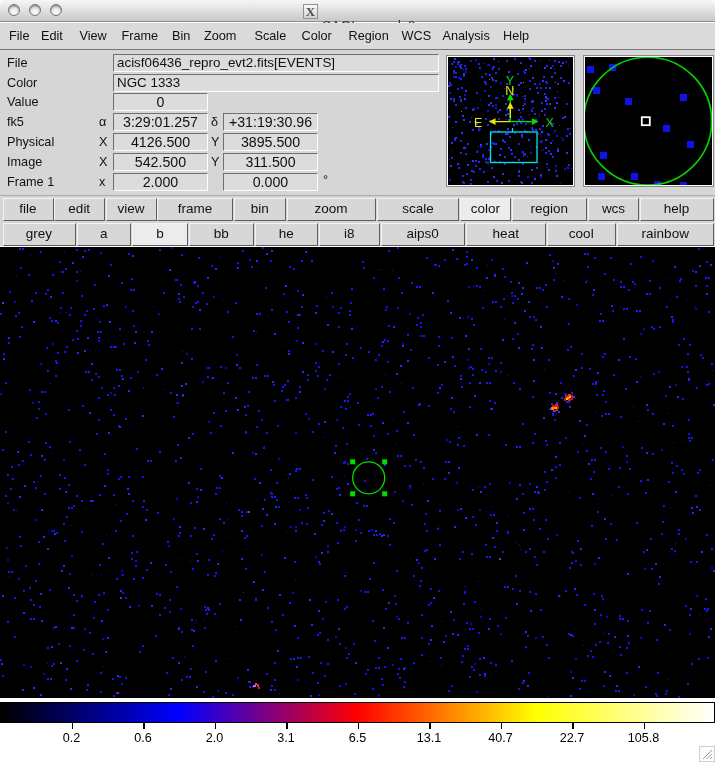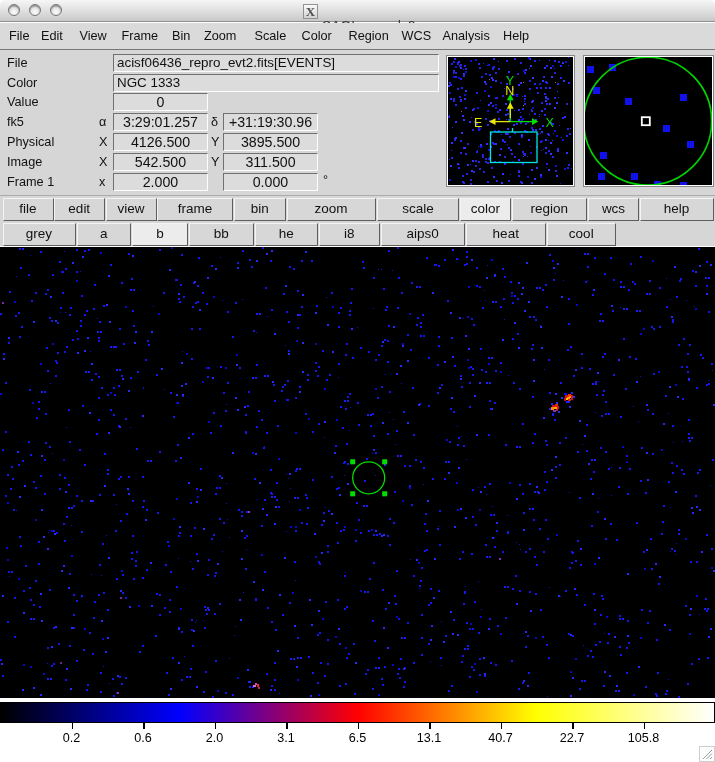--- a/index.html
+++ b/index.html
@@ -144,20 +144,21 @@
 <div class="btn" style="left:639.5px;top:198px;width:74px">help</div>
 <div class="btn" style="left:2.5px;top:223px;width:73px">grey</div>
 <div class="btn" style="left:76.5px;top:223px;width:54.5px">a</div>
 <div class="btn sel" style="left:132px;top:223px;width:56px">b</div>
 <div class="btn" style="left:189px;top:223px;width:64.5px">bb</div>
 <div class="btn" style="left:254.5px;top:223px;width:63.5px">he</div>
 <div class="btn" style="left:319px;top:223px;width:60.5px">i8</div>
 <div class="btn" style="left:380.5px;top:223px;width:84.5px">aips0</div>
 <div class="btn" style="left:466px;top:223px;width:79.5px">heat</div>
 <div class="btn" style="left:546.5px;top:223px;width:69.5px">cool</div>
+<div class="btn" style="left:617px;top:223px;width:96.5px">rainbow</div>
   <svg class="abs" style="left:0;top:247px" width="715" height="451" viewBox="0 0 715 451">
     <rect width="715" height="451" fill="#000"></rect>
 <path fill="#1515ee" d="M456 11h2v2h-2zM525 304h2v2h-2zM301 13h2v2h-2zM19 89h2v2h-2zM157 265h2v2h-2zM575 313h2v2h-2zM682 151h2v2h-2zM382 437h2v2h-2zM591 278h2v2h-2zM502 21h2v2h-2zM57 105h2v2h-2zM453 164h2v2h-2zM190 421h2v2h-2zM122 327h2v2h-2zM706 287h2v2h-2zM601 348h2v2h-2zM625 141h2v2h-2zM652 206h2v2h-2zM65 21h2v2h-2zM565 190h2v2h-2zM8 324h2v2h-2zM190 288h2v2h-2zM324 428h2v2h-2zM213 287h2v2h-2zM544 242h2v2h-2zM627 373h2v2h-2zM626 425h2v2h-2zM49 342h2v2h-2zM312 232h2v2h-2zM241 264h2v2h-2zM613 32h2v2h-2zM337 352h2v2h-2zM69 194h2v2h-2zM287 152h2v2h-2zM136 201h2v2h-2zM691 416h2v2h-2zM346 96h2v2h-2zM396 323h2v2h-2zM112 431h2v2h-2zM424 303h2v2h-2zM635 111h2v2h-2zM146 322h2v2h-2zM628 395h2v2h-2zM466 4h2v2h-2zM473 422h2v2h-2zM76 248h2v2h-2zM512 91h2v2h-2zM348 406h2v2h-2zM454 118h2v2h-2zM645 245h2v2h-2zM568 386h2v2h-2zM572 388h2v2h-2zM159 367h2v2h-2zM567 102h2v2h-2zM686 119h2v2h-2zM519 141h2v2h-2zM529 301h2v2h-2zM513 135h2v2h-2zM287 133h2v2h-2zM215 246h2v2h-2zM307 260h2v2h-2zM568 76h2v2h-2zM480 101h2v2h-2zM175 213h2v2h-2zM295 283h2v2h-2zM352 110h2v2h-2zM535 346h2v2h-2zM125 430h2v2h-2zM636 275h2v2h-2zM338 116h2v2h-2zM546 234h2v2h-2zM55 128h2v2h-2zM385 62h2v2h-2zM504 29h2v2h-2zM389 271h2v2h-2zM311 13h2v2h-2zM288 74h2v2h-2zM444 12h2v2h-2zM19 289h2v2h-2zM36 170h2v2h-2zM180 37h2v2h-2zM15 68h2v2h-2zM120 273h2v2h-2zM584 433h2v2h-2zM510 34h2v2h-2zM73 347h2v2h-2zM86 442h2v2h-2zM305 166h2v2h-2zM453 372h2v2h-2zM191 382h2v2h-2zM629 109h2v2h-2zM270 13h2v2h-2zM66 99h2v2h-2zM415 212h2v2h-2zM532 149h2v2h-2zM179 54h2v2h-2zM382 342h2v2h-2zM202 45h2v2h-2zM128 6h2v2h-2zM695 248h2v2h-2zM619 220h2v2h-2zM335 198h2v2h-2zM671 215h2v2h-2zM53 283h2v2h-2zM545 272h2v2h-2zM706 137h2v2h-2zM528 425h2v2h-2zM471 71h2v2h-2zM2 202h2v2h-2zM165 317h2v2h-2zM490 415h2v2h-2zM471 419h2v2h-2zM462 408h2v2h-2zM118 138h2v2h-2zM206 56h2v2h-2zM672 225h2v2h-2zM28 194h2v2h-2zM65 432h2v2h-2zM678 449h2v2h-2zM29 340h2v2h-2zM653 81h2v2h-2zM351 41h2v2h-2zM478 385h2v2h-2zM205 424h2v2h-2zM387 186h2v2h-2zM539 281h2v2h-2zM392 417h2v2h-2zM87 437h2v2h-2zM113 247h2v2h-2zM707 410h2v2h-2zM593 224h2v2h-2zM349 67h2v2h-2zM394 244h2v2h-2zM135 313h2v2h-2zM699 222h2v2h-2zM421 390h2v2h-2zM375 205h2v2h-2zM608 386h2v2h-2zM512 341h2v2h-2zM532 195h2v2h-2zM33 357h2v2h-2zM121 35h2v2h-2zM172 410h2v2h-2zM643 304h2v2h-2zM246 264h2v2h-2zM178 380h2v2h-2zM345 107h2v2h-2zM204 359h2v2h-2zM461 139h2v2h-2zM378 410h2v2h-2zM10 241h2v2h-2zM400 411h2v2h-2zM587 408h2v2h-2zM100 425h2v2h-2zM69 398h2v2h-2zM529 69h2v2h-2zM256 179h2v2h-2zM605 204h2v2h-2zM426 10h2v2h-2zM148 97h2v2h-2zM103 58h2v2h-2zM170 145h2v2h-2zM529 236h2v2h-2zM555 230h2v2h-2zM342 180h2v2h-2zM649 33h2v2h-2zM47 123h2v2h-2zM232 447h2v2h-2zM464 345h2v2h-2zM322 103h2v2h-2zM297 43h2v2h-2zM579 250h2v2h-2zM235 55h2v2h-2zM428 158h2v2h-2zM603 438h2v2h-2zM191 81h2v2h-2zM242 3h2v2h-2zM286 64h2v2h-2zM532 97h2v2h-2zM264 324h2v2h-2zM61 24h2v2h-2zM481 122h2v2h-2zM315 123h2v2h-2zM307 127h2v2h-2zM476 20h2v2h-2zM5 135h2v2h-2zM125 171h2v2h-2zM411 257h2v2h-2zM602 109h2v2h-2zM282 139h2v2h-2zM120 229h2v2h-2zM581 106h2v2h-2zM430 341h2v2h-2zM320 415h2v2h-2zM445 388h2v2h-2zM49 199h2v2h-2zM40 228h2v2h-2zM610 276h2v2h-2zM395 356h2v2h-2zM577 293h2v2h-2zM245 321h2v2h-2zM177 197h2v2h-2zM113 167h2v2h-2zM241 268h2v2h-2zM47 42h2v2h-2zM238 262h2v2h-2zM690 314h2v2h-2zM489 236h2v2h-2zM258 163h2v2h-2zM676 218h2v2h-2zM595 397h2v2h-2zM546 59h2v2h-2zM593 346h2v2h-2zM312 184h2v2h-2zM317 128h2v2h-2zM381 139h2v2h-2zM329 127h2v2h-2zM689 367h2v2h-2zM178 288h2v2h-2zM73 380h2v2h-2zM312 425h2v2h-2zM249 12h2v2h-2zM168 447h2v2h-2zM98 129h2v2h-2zM99 317h2v2h-2zM56 115h2v2h-2zM519 237h2v2h-2zM12 231h2v2h-2zM306 276h2v2h-2zM181 7h2v2h-2zM125 350h2v2h-2zM326 132h2v2h-2zM387 114h2v2h-2zM255 351h2v2h-2zM389 144h2v2h-2zM219 271h2v2h-2zM251 19h2v2h-2zM484 428h2v2h-2zM261 172h2v2h-2zM409 238h2v2h-2zM178 51h2v2h-2zM276 252h2v2h-2zM350 55h2v2h-2zM641 200h2v2h-2zM603 143h2v2h-2zM661 286h2v2h-2zM393 275h2v2h-2zM308 409h2v2h-2zM179 285h2v2h-2zM216 240h2v2h-2zM20 20h2v2h-2zM464 344h2v2h-2zM344 361h2v2h-2zM52 27h2v2h-2zM264 252h2v2h-2zM191 111h2v2h-2zM114 147h2v2h-2zM544 224h2v2h-2zM689 97h2v2h-2zM353 396h2v2h-2zM519 343h2v2h-2zM407 87h2v2h-2zM142 229h2v2h-2zM98 150h2v2h-2zM432 231h2v2h-2zM116 445h2v2h-2zM214 366h2v2h-2zM416 77h2v2h-2zM600 66h2v2h-2zM676 49h2v2h-2zM656 392h2v2h-2zM98 93h2v2h-2zM459 311h2v2h-2zM195 55h2v2h-2zM207 129h2v2h-2zM315 115h2v2h-2zM384 419h2v2h-2zM439 263h2v2h-2zM379 286h2v2h-2zM511 45h2v2h-2zM651 79h2v2h-2zM656 448h2v2h-2zM203 444h2v2h-2zM669 382h2v2h-2zM80 73h2v2h-2zM133 331h2v2h-2zM590 231h2v2h-2zM132 63h2v2h-2zM215 325h2v2h-2zM494 28h2v2h-2zM438 98h2v2h-2zM533 272h2v2h-2zM336 241h2v2h-2zM176 339h2v2h-2zM319 316h2v2h-2zM44 246h2v2h-2zM107 147h2v2h-2zM146 262h2v2h-2zM577 204h2v2h-2zM282 367h2v2h-2zM620 407h2v2h-2zM472 242h2v2h-2zM159 2h2v2h-2zM517 51h2v2h-2zM546 397h2v2h-2zM35 333h2v2h-2zM155 388h2v2h-2zM206 366h2v2h-2zM426 302h2v2h-2zM102 296h2v2h-2zM671 301h2v2h-2zM397 60h2v2h-2zM461 414h2v2h-2zM517 86h2v2h-2zM394 348h2v2h-2zM256 117h2v2h-2zM652 166h2v2h-2zM413 187h2v2h-2zM271 374h2v2h-2zM387 288h2v2h-2zM7 227h2v2h-2zM475 277h2v2h-2zM5 248h2v2h-2zM69 67h2v2h-2zM581 120h2v2h-2zM542 42h2v2h-2zM40 4h2v2h-2zM68 237h2v2h-2zM619 399h2v2h-2zM53 416h2v2h-2zM419 338h2v2h-2zM100 444h2v2h-2zM485 297h2v2h-2zM569 320h2v2h-2zM507 285h2v2h-2zM76 2h2v2h-2zM192 59h2v2h-2zM396 183h2v2h-2zM66 269h2v2h-2zM645 439h2v2h-2zM271 62h2v2h-2zM45 195h2v2h-2zM55 113h2v2h-2zM423 88h2v2h-2zM208 312h2v2h-2zM173 169h2v2h-2zM81 253h2v2h-2zM505 197h2v2h-2zM584 357h2v2h-2zM469 159h2v2h-2zM689 193h2v2h-2zM364 233h2v2h-2zM318 176h2v2h-2zM357 155h2v2h-2zM101 140h2v2h-2zM344 214h2v2h-2zM227 135h2v2h-2zM605 291h2v2h-2zM702 110h2v2h-2zM399 430h2v2h-2zM132 288h2v2h-2zM438 89h2v2h-2zM45 46h2v2h-2zM376 287h2v2h-2zM419 156h2v2h-2zM580 317h2v2h-2zM60 60h2v2h-2zM131 311h2v2h-2zM98 172h2v2h-2zM349 63h2v2h-2zM38 161h2v2h-2zM581 433h2v2h-2zM488 187h2v2h-2zM59 14h2v2h-2zM196 241h2v2h-2zM529 344h2v2h-2zM81 348h2v2h-2zM587 19h2v2h-2zM212 449h2v2h-2zM169 364h2v2h-2zM507 284h2v2h-2zM147 93h2v2h-2zM655 446h2v2h-2zM543 304h2v2h-2zM192 186h2v2h-2zM628 42h2v2h-2zM327 298h2v2h-2zM381 98h2v2h-2zM191 372h2v2h-2zM404 218h2v2h-2zM35 45h2v2h-2zM89 385h2v2h-2zM683 91h2v2h-2zM118 178h2v2h-2zM167 294h2v2h-2zM340 60h2v2h-2zM301 59h2v2h-2zM98 347h2v2h-2zM708 64h2v2h-2zM463 198h2v2h-2zM62 45h2v2h-2zM274 432h2v2h-2zM197 38h2v2h-2zM469 135h2v2h-2zM681 222h2v2h-2zM666 59h2v2h-2zM549 7h2v2h-2zM28 27h2v2h-2zM59 241h2v2h-2zM604 26h2v2h-2zM192 398h2v2h-2zM411 35h2v2h-2zM356 255h2v2h-2zM73 258h2v2h-2zM363 20h2v2h-2zM193 35h2v2h-2zM680 31h2v2h-2zM602 147h2v2h-2zM143 253h2v2h-2zM139 404h2v2h-2zM5 184h2v2h-2zM469 381h2v2h-2zM378 107h2v2h-2zM640 233h2v2h-2zM695 38h2v2h-2zM585 34h2v2h-2zM687 106h2v2h-2zM571 315h2v2h-2zM417 70h2v2h-2zM220 119h2v2h-2zM489 371h2v2h-2zM596 147h2v2h-2zM254 231h2v2h-2zM706 14h2v2h-2zM93 370h2v2h-2zM92 406h2v2h-2zM30 207h2v2h-2zM586 177h2v2h-2zM123 96h2v2h-2zM630 16h2v2h-2zM210 185h2v2h-2zM705 351h2v2h-2zM346 410h2v2h-2zM126 266h2v2h-2zM629 221h2v2h-2zM64 104h2v2h-2zM0 412h2v2h-2zM511 413h2v2h-2zM672 178h2v2h-2zM495 417h2v2h-2zM420 79h2v2h-2zM318 119h2v2h-2zM183 49h2v2h-2zM522 435h2v2h-2zM270 245h2v2h-2zM616 292h2v2h-2zM53 380h2v2h-2zM679 33h2v2h-2zM522 246h2v2h-2zM424 276h2v2h-2zM672 74h2v2h-2zM72 92h2v2h-2zM515 328h2v2h-2zM110 162h2v2h-2zM472 269h2v2h-2zM220 178h2v2h-2zM263 200h2v2h-2zM476 38h2v2h-2zM339 396h2v2h-2zM571 304h2v2h-2zM277 178h2v2h-2zM327 392h2v2h-2zM373 188h2v2h-2zM401 45h2v2h-2zM245 184h2v2h-2zM434 17h2v2h-2zM640 9h2v2h-2zM200 221h2v2h-2zM589 121h2v2h-2zM542 389h2v2h-2zM113 140h2v2h-2zM607 395h2v2h-2zM594 376h2v2h-2zM360 285h2v2h-2zM534 309h2v2h-2zM462 304h2v2h-2zM14 350h2v2h-2zM650 291h2v2h-2zM458 190h2v2h-2zM283 46h2v2h-2zM601 168h2v2h-2zM641 362h2v2h-2zM471 306h2v2h-2zM711 116h2v2h-2zM25 318h2v2h-2zM599 394h2v2h-2zM131 305h2v2h-2zM98 90h2v2h-2zM555 219h2v2h-2zM63 276h2v2h-2zM688 172h2v2h-2zM136 304h2v2h-2zM494 155h2v2h-2zM420 75h2v2h-2zM207 327h2v2h-2zM288 103h2v2h-2zM523 265h2v2h-2zM464 17h2v2h-2zM466 9h2v2h-2zM271 246h2v2h-2zM496 283h2v2h-2zM472 121h2v2h-2zM592 47h2v2h-2zM81 48h2v2h-2zM211 18h2v2h-2zM665 148h2v2h-2zM647 375h2v2h-2zM64 230h2v2h-2zM331 45h2v2h-2zM473 77h2v2h-2zM275 382h2v2h-2zM568 51h2v2h-2zM672 72h2v2h-2zM572 305h2v2h-2zM293 21h2v2h-2zM502 304h2v2h-2zM403 439h2v2h-2zM373 315h2v2h-2zM177 155h2v2h-2zM620 34h2v2h-2zM692 23h2v2h-2zM319 385h2v2h-2zM355 293h2v2h-2zM397 0h2v2h-2zM441 137h2v2h-2zM479 427h2v2h-2zM159 204h2v2h-2zM337 295h2v2h-2zM514 48h2v2h-2zM597 264h2v2h-2zM469 429h2v2h-2zM413 328h2v2h-2zM428 396h2v2h-2zM698 411h2v2h-2zM687 436h2v2h-2zM294 314h2v2h-2zM451 90h2v2h-2zM683 226h2v2h-2zM82 158h2v2h-2zM204 380h2v2h-2zM18 65h2v2h-2zM535 72h2v2h-2zM527 388h2v2h-2zM169 352h2v2h-2zM696 140h2v2h-2zM592 409h2v2h-2zM688 132h2v2h-2zM133 78h2v2h-2zM306 250h2v2h-2zM182 148h2v2h-2zM439 297h2v2h-2zM255 352h2v2h-2zM131 31h2v2h-2zM383 41h2v2h-2zM267 360h2v2h-2zM119 429h2v2h-2zM533 69h2v2h-2zM62 24h2v2h-2zM410 102h2v2h-2zM449 194h2v2h-2zM76 353h2v2h-2zM546 197h2v2h-2zM338 240h2v2h-2zM266 426h2v2h-2zM88 2h2v2h-2zM245 185h2v2h-2zM115 99h2v2h-2zM665 446h2v2h-2zM347 149h2v2h-2zM321 277h2v2h-2zM403 164h2v2h-2zM626 208h2v2h-2zM612 63h2v2h-2zM632 34h2v2h-2zM362 14h2v2h-2zM421 407h2v2h-2zM712 212h2v2h-2zM159 347h2v2h-2zM331 229h2v2h-2zM472 381h2v2h-2zM118 231h2v2h-2zM345 161h2v2h-2zM45 166h2v2h-2zM647 162h2v2h-2zM372 373h2v2h-2zM388 78h2v2h-2zM466 375h2v2h-2zM347 216h2v2h-2zM99 74h2v2h-2zM343 215h2v2h-2zM594 10h2v2h-2zM115 283h2v2h-2zM472 127h2v2h-2zM428 357h2v2h-2zM470 119h2v2h-2zM323 265h2v2h-2zM77 91h2v2h-2zM299 67h2v2h-2zM438 18h2v2h-2zM84 217h2v2h-2zM590 403h2v2h-2zM372 166h2v2h-2zM164 360h2v2h-2zM420 333h2v2h-2zM70 60h2v2h-2zM613 127h2v2h-2zM135 318h2v2h-2zM84 3h2v2h-2zM225 163h2v2h-2zM181 384h2v2h-2zM196 306h2v2h-2zM559 217h2v2h-2zM318 314h2v2h-2zM286 152h2v2h-2zM46 100h2v2h-2zM274 442h2v2h-2zM457 197h2v2h-2zM573 128h2v2h-2zM368 104h2v2h-2zM556 159h2v2h-2zM369 331h2v2h-2zM687 124h2v2h-2zM663 258h2v2h-2zM328 263h2v2h-2zM7 374h2v2h-2zM340 159h2v2h-2zM142 330h2v2h-2zM145 112h2v2h-2zM76 413h2v2h-2zM438 343h2v2h-2zM653 126h2v2h-2zM39 359h2v2h-2zM358 177h2v2h-2zM696 314h2v2h-2zM8 95h2v2h-2zM437 117h2v2h-2zM336 275h2v2h-2zM199 81h2v2h-2zM163 45h2v2h-2zM107 362h2v2h-2zM560 135h2v2h-2zM340 283h2v2h-2zM142 259h2v2h-2zM556 159h2v2h-2zM525 399h2v2h-2zM51 73h2v2h-2zM208 120h2v2h-2zM317 387h2v2h-2zM688 186h2v2h-2zM57 75h2v2h-2zM627 246h2v2h-2zM545 37h2v2h-2zM467 398h2v2h-2zM20 298h2v2h-2zM339 438h2v2h-2zM317 435h2v2h-2zM426 283h2v2h-2zM373 287h2v2h-2zM385 361h2v2h-2zM605 154h2v2h-2zM657 425h2v2h-2zM307 132h2v2h-2zM266 185h2v2h-2zM116 331h2v2h-2zM649 363h2v2h-2zM130 130h2v2h-2zM194 280h2v2h-2zM35 240h2v2h-2zM192 321h2v2h-2zM107 222h2v2h-2zM553 32h2v2h-2zM600 367h2v2h-2zM548 112h2v2h-2zM372 441h2v2h-2zM223 145h2v2h-2zM668 234h2v2h-2zM142 398h2v2h-2zM81 284h2v2h-2zM197 54h2v2h-2zM30 352h2v2h-2zM265 40h2v2h-2zM540 362h2v2h-2zM346 196h2v2h-2zM49 70h2v2h-2zM262 0h2v2h-2zM170 324h2v2h-2zM276 235h2v2h-2zM437 145h2v2h-2zM373 30h2v2h-2zM623 91h2v2h-2zM407 375h2v2h-2zM500 115h2v2h-2zM51 418h2v2h-2zM634 36h2v2h-2zM398 421h2v2h-2zM505 370h2v2h-2zM69 326h2v2h-2zM375 112h2v2h-2zM534 186h2v2h-2zM119 81h2v2h-2zM113 448h2v2h-2zM225 445h2v2h-2zM545 193h2v2h-2zM181 432h2v2h-2zM518 441h2v2h-2zM708 136h2v2h-2zM610 10h2v2h-2zM110 17h2v2h-2zM214 328h2v2h-2zM297 390h2v2h-2zM273 137h2v2h-2zM107 226h2v2h-2zM522 176h2v2h-2zM360 100h2v2h-2zM94 37h2v2h-2zM93 61h2v2h-2zM176 32h2v2h-2zM659 40h2v2h-2zM248 144h2v2h-2zM619 368h2v2h-2zM79 202h2v2h-2zM384 92h2v2h-2zM344 328h2v2h-2zM13 262h2v2h-2zM121 128h2v2h-2zM38 294h2v2h-2zM14 389h2v2h-2zM271 438h2v2h-2zM618 239h2v2h-2zM327 416h2v2h-2zM377 150h2v2h-2zM247 158h2v2h-2zM697 225h2v2h-2zM626 400h2v2h-2zM437 281h2v2h-2zM387 93h2v2h-2zM397 426h2v2h-2zM76 83h2v2h-2zM190 255h2v2h-2zM490 161h2v2h-2zM358 272h2v2h-2zM608 221h2v2h-2zM23 343h2v2h-2zM349 146h2v2h-2zM289 19h2v2h-2zM223 275h2v2h-2zM374 393h2v2h-2zM370 178h2v2h-2zM368 283h2v2h-2zM284 137h2v2h-2zM301 275h2v2h-2zM96 186h2v2h-2zM421 320h2v2h-2zM512 55h2v2h-2zM365 426h2v2h-2zM548 410h2v2h-2zM299 139h2v2h-2zM447 53h2v2h-2zM388 3h2v2h-2zM420 214h2v2h-2zM428 110h2v2h-2zM398 371h2v2h-2zM466 16h2v2h-2zM297 80h2v2h-2zM493 267h2v2h-2zM213 165h2v2h-2zM305 247h2v2h-2zM495 123h2v2h-2zM448 443h2v2h-2zM666 443h2v2h-2zM92 253h2v2h-2zM698 1h2v2h-2zM295 150h2v2h-2zM219 228h2v2h-2zM489 153h2v2h-2zM21 79h2v2h-2zM479 411h2v2h-2zM343 282h2v2h-2zM595 134h2v2h-2zM536 317h2v2h-2zM295 223h2v2h-2zM678 97h2v2h-2zM18 217h2v2h-2zM482 60h2v2h-2zM490 267h2v2h-2zM33 234h2v2h-2zM412 140h2v2h-2zM137 124h2v2h-2zM84 67h2v2h-2zM444 231h2v2h-2zM227 64h2v2h-2zM175 32h2v2h-2zM316 58h2v2h-2zM76 24h2v2h-2zM425 266h2v2h-2zM440 410h2v2h-2zM474 354h2v2h-2zM22 213h2v2h-2zM122 345h2v2h-2zM73 367h2v2h-2zM463 356h2v2h-2zM274 153h2v2h-2zM559 195h2v2h-2zM409 218h2v2h-2zM270 222h2v2h-2zM0 66h2v2h-2zM278 259h2v2h-2zM91 132h2v2h-2zM38 316h2v2h-2zM281 143h2v2h-2zM389 297h2v2h-2zM274 415h2v2h-2zM711 301h2v2h-2zM11 324h2v2h-2zM706 38h2v2h-2zM325 354h2v2h-2zM128 229h2v2h-2zM253 83h2v2h-2zM604 106h2v2h-2zM503 51h2v2h-2zM56 285h2v2h-2zM38 154h2v2h-2zM366 211h2v2h-2zM685 358h2v2h-2zM658 336h2v2h-2zM44 212h2v2h-2zM706 363h2v2h-2zM59 227h2v2h-2zM95 126h2v2h-2zM80 78h2v2h-2zM346 359h2v2h-2zM354 446h2v2h-2zM246 288h2v2h-2zM338 65h2v2h-2zM239 120h2v2h-2zM420 88h2v2h-2zM9 44h2v2h-2zM156 127h2v2h-2zM678 286h2v2h-2zM404 434h2v2h-2zM549 145h2v2h-2zM554 172h2v2h-2zM681 119h2v2h-2zM662 274h2v2h-2zM103 345h2v2h-2zM651 321h2v2h-2zM367 422h2v2h-2zM602 351h2v2h-2zM2 428h2v2h-2zM404 420h2v2h-2zM381 431h2v2h-2zM547 291h2v2h-2zM450 161h2v2h-2zM423 220h2v2h-2zM219 240h2v2h-2zM31 53h2v2h-2zM327 304h2v2h-2zM413 415h2v2h-2zM500 59h2v2h-2zM219 356h2v2h-2zM421 367h2v2h-2zM570 99h2v2h-2zM579 441h2v2h-2zM565 343h2v2h-2zM86 63h2v2h-2zM11 219h2v2h-2zM64 293h2v2h-2zM576 347h2v2h-2zM435 17h2v2h-2zM678 282h2v2h-2zM3 106h2v2h-2zM68 162h2v2h-2zM156 346h2v2h-2zM338 79h2v2h-2zM460 128h2v2h-2zM659 79h2v2h-2zM83 402h2v2h-2zM232 89h2v2h-2zM620 169h2v2h-2zM451 438h2v2h-2zM430 355h2v2h-2zM121 436h2v2h-2zM422 67h2v2h-2zM586 203h2v2h-2zM211 291h2v2h-2zM289 355h2v2h-2zM237 15h2v2h-2zM58 396h2v2h-2zM674 303h2v2h-2zM261 278h2v2h-2zM398 30h2v2h-2zM700 107h2v2h-2zM531 101h2v2h-2zM485 124h2v2h-2zM484 239h2v2h-2zM47 400h2v2h-2zM386 59h2v2h-2zM166 425h2v2h-2zM244 290h2v2h-2zM497 378h2v2h-2zM94 354h2v2h-2zM345 436h2v2h-2zM494 299h2v2h-2zM29 142h2v2h-2zM132 253h2v2h-2zM245 167h2v2h-2zM215 413h2v2h-2zM104 206h2v2h-2zM99 247h2v2h-2zM600 200h2v2h-2zM198 10h2v2h-2zM479 39h2v2h-2z"></path>
 <path fill="#2a2af8" d="M604 271h2v2h-2zM400 118h2v2h-2zM339 247h2v2h-2zM302 95h2v2h-2zM178 415h2v2h-2zM270 442h2v2h-2zM691 260h2v2h-2zM41 262h2v2h-2zM479 135h2v2h-2zM302 124h2v2h-2zM305 4h2v2h-2zM106 57h2v2h-2zM178 46h2v2h-2zM616 438h2v2h-2zM561 49h2v2h-2zM275 259h2v2h-2zM1 416h2v2h-2zM474 148h2v2h-2zM451 150h2v2h-2zM178 381h2v2h-2zM592 246h2v2h-2zM416 312h2v2h-2zM271 3h2v2h-2zM609 428h2v2h-2zM543 170h2v2h-2zM713 157h2v2h-2zM402 98h2v2h-2zM523 433h2v2h-2zM384 217h2v2h-2zM151 358h2v2h-2zM61 323h2v2h-2zM492 290h2v2h-2zM373 202h2v2h-2zM627 388h2v2h-2zM296 419h2v2h-2zM553 20h2v2h-2zM579 173h2v2h-2zM241 311h2v2h-2zM104 238h2v2h-2zM181 115h2v2h-2zM196 254h2v2h-2zM454 279h2v2h-2zM522 40h2v2h-2zM588 216h2v2h-2zM690 361h2v2h-2zM77 105h2v2h-2zM90 253h2v2h-2zM105 404h2v2h-2zM471 12h2v2h-2zM674 19h2v2h-2zM432 45h2v2h-2zM593 42h2v2h-2zM468 101h2v2h-2zM262 342h2v2h-2zM182 147h2v2h-2zM594 362h2v2h-2zM82 9h2v2h-2zM646 157h2v2h-2zM551 222h2v2h-2zM41 373h2v2h-2zM108 28h2v2h-2zM669 139h2v2h-2zM580 301h2v2h-2zM55 379h2v2h-2zM664 377h2v2h-2zM215 21h2v2h-2zM523 282h2v2h-2zM237 20h2v2h-2zM450 364h2v2h-2zM89 165h2v2h-2zM355 415h2v2h-2zM518 35h2v2h-2zM54 286h2v2h-2zM557 16h2v2h-2zM484 426h2v2h-2zM387 400h2v2h-2zM87 90h2v2h-2zM19 249h2v2h-2zM713 323h2v2h-2zM321 305h2v2h-2zM109 74h2v2h-2zM247 422h2v2h-2zM671 69h2v2h-2zM431 378h2v2h-2zM145 272h2v2h-2zM274 276h2v2h-2zM383 380h2v2h-2zM240 372h2v2h-2zM699 262h2v2h-2zM558 348h2v2h-2zM108 310h2v2h-2zM244 159h2v2h-2zM212 130h2v2h-2zM540 79h2v2h-2zM289 226h2v2h-2zM41 208h2v2h-2zM127 241h2v2h-2zM480 244h2v2h-2zM72 15h2v2h-2zM297 67h2v2h-2zM338 381h2v2h-2zM430 392h2v2h-2zM516 251h2v2h-2zM70 441h2v2h-2zM458 220h2v2h-2zM604 424h2v2h-2zM294 378h2v2h-2zM196 439h2v2h-2zM488 381h2v2h-2zM309 352h2v2h-2zM55 73h2v2h-2zM277 403h2v2h-2zM695 24h2v2h-2zM677 149h2v2h-2zM235 150h2v2h-2zM452 109h2v2h-2zM388 355h2v2h-2zM383 287h2v2h-2zM701 304h2v2h-2zM502 92h2v2h-2zM232 205h2v2h-2zM706 46h2v2h-2zM200 242h2v2h-2zM618 112h2v2h-2zM2 348h2v2h-2zM521 46h2v2h-2zM108 185h2v2h-2zM433 350h2v2h-2zM533 133h2v2h-2zM448 225h2v2h-2zM221 230h2v2h-2zM382 175h2v2h-2zM486 30h2v2h-2zM323 273h2v2h-2zM528 54h2v2h-2zM117 428h2v2h-2zM514 75h2v2h-2zM575 122h2v2h-2zM299 144h2v2h-2zM331 266h2v2h-2zM194 34h2v2h-2zM533 112h2v2h-2zM460 261h2v2h-2zM199 62h2v2h-2zM375 283h2v2h-2zM128 143h2v2h-2zM40 447h2v2h-2zM569 159h2v2h-2zM403 421h2v2h-2zM170 441h2v2h-2zM63 318h2v2h-2zM169 22h2v2h-2zM122 131h2v2h-2zM65 244h2v2h-2zM161 121h2v2h-2zM692 265h2v2h-2zM584 188h2v2h-2zM310 448h2v2h-2zM434 311h2v2h-2zM134 95h2v2h-2zM655 316h2v2h-2zM266 267h2v2h-2zM418 157h2v2h-2zM180 210h2v2h-2zM457 387h2v2h-2zM636 134h2v2h-2zM518 100h2v2h-2zM646 302h2v2h-2zM91 116h2v2h-2zM253 334h2v2h-2zM236 117h2v2h-2zM51 399h2v2h-2zM272 134h2v2h-2zM646 205h2v2h-2zM452 2h2v2h-2zM120 343h2v2h-2zM266 6h2v2h-2zM188 235h2v2h-2zM207 360h2v2h-2zM68 340h2v2h-2zM443 394h2v2h-2zM256 13h2v2h-2zM459 70h2v2h-2zM288 106h2v2h-2zM541 100h2v2h-2zM688 131h2v2h-2zM33 74h2v2h-2zM663 176h2v2h-2zM476 187h2v2h-2zM598 310h2v2h-2zM23 365h2v2h-2zM179 279h2v2h-2zM538 245h2v2h-2zM237 162h2v2h-2zM47 301h2v2h-2zM302 47h2v2h-2zM381 288h2v2h-2zM483 410h2v2h-2zM129 359h2v2h-2zM207 30h2v2h-2zM3 111h2v2h-2zM311 377h2v2h-2zM393 79h2v2h-2zM33 440h2v2h-2zM647 232h2v2h-2zM151 84h2v2h-2zM84 103h2v2h-2zM427 253h2v2h-2zM708 389h2v2h-2zM181 138h2v2h-2zM525 384h2v2h-2zM572 430h2v2h-2zM150 315h2v2h-2zM710 381h2v2h-2zM284 310h2v2h-2zM450 65h2v2h-2zM241 283h2v2h-2zM203 281h2v2h-2zM185 136h2v2h-2zM188 190h2v2h-2zM530 363h2v2h-2zM570 448h2v2h-2zM526 15h2v2h-2zM43 289h2v2h-2zM491 161h2v2h-2zM135 84h2v2h-2zM132 8h2v2h-2zM255 206h2v2h-2zM262 261h2v2h-2zM516 356h2v2h-2zM40 346h2v2h-2zM465 270h2v2h-2zM285 38h2v2h-2zM465 88h2v2h-2zM315 65h2v2h-2zM142 168h2v2h-2zM193 383h2v2h-2zM396 126h2v2h-2zM570 387h2v2h-2zM627 326h2v2h-2zM638 419h2v2h-2zM101 373h2v2h-2zM259 235h2v2h-2zM107 390h2v2h-2zM444 114h2v2h-2zM496 275h2v2h-2zM351 81h2v2h-2zM8 90h2v2h-2zM239 352h2v2h-2zM382 94h2v2h-2zM22 442h2v2h-2zM407 175h2v2h-2zM659 329h2v2h-2zM439 140h2v2h-2zM334 205h2v2h-2zM332 104h2v2h-2zM50 49h2v2h-2zM614 389h2v2h-2zM555 209h2v2h-2zM318 363h2v2h-2zM314 286h2v2h-2zM119 179h2v2h-2zM536 239h2v2h-2zM279 347h2v2h-2zM128 246h2v2h-2zM66 421h2v2h-2zM611 58h2v2h-2zM407 113h2v2h-2zM274 86h2v2h-2zM524 63h2v2h-2zM710 17h2v2h-2zM696 259h2v2h-2zM71 380h2v2h-2zM574 341h2v2h-2zM555 146h2v2h-2zM324 174h2v2h-2zM494 27h2v2h-2zM327 77h2v2h-2zM597 125h2v2h-2zM176 147h2v2h-2zM699 18h2v2h-2zM24 238h2v2h-2zM217 316h2v2h-2zM17 204h2v2h-2zM452 386h2v2h-2zM675 244h2v2h-2zM347 236h2v2h-2zM197 313h2v2h-2zM460 131h2v2h-2zM527 438h2v2h-2z"></path>
 <path fill="#0808c8" d="M225 120h2v2h-2zM0 146h2v2h-2zM51 283h2v2h-2zM299 262h2v2h-2zM52 96h2v2h-2zM594 316h2v2h-2zM290 279h2v2h-2zM18 331h2v2h-2zM315 96h2v2h-2zM476 444h2v2h-2zM296 93h2v2h-2zM606 369h2v2h-2zM500 124h2v2h-2zM324 141h2v2h-2zM202 134h2v2h-2zM467 69h2v2h-2zM622 199h2v2h-2zM35 272h2v2h-2zM470 376h2v2h-2zM125 59h2v2h-2zM689 386h2v2h-2zM479 262h2v2h-2zM71 308h2v2h-2zM535 390h2v2h-2zM278 211h2v2h-2zM30 419h2v2h-2zM318 447h2v2h-2zM556 287h2v2h-2zM355 282h2v2h-2zM360 343h2v2h-2zM491 12h2v2h-2zM375 141h2v2h-2zM176 251h2v2h-2zM392 417h2v2h-2zM626 214h2v2h-2zM409 240h2v2h-2zM7 255h2v2h-2zM186 106h2v2h-2zM32 155h2v2h-2zM292 345h2v2h-2zM176 155h2v2h-2zM43 426h2v2h-2zM446 192h2v2h-2zM575 411h2v2h-2zM237 430h2v2h-2zM173 271h2v2h-2zM158 66h2v2h-2zM488 116h2v2h-2zM121 323h2v2h-2zM23 417h2v2h-2zM552 13h2v2h-2zM208 174h2v2h-2zM695 61h2v2h-2zM297 432h2v2h-2zM206 120h2v2h-2zM467 112h2v2h-2zM7 312h2v2h-2zM261 307h2v2h-2zM336 172h2v2h-2zM643 81h2v2h-2zM711 320h2v2h-2zM100 5h2v2h-2zM468 120h2v2h-2zM652 13h2v2h-2zM402 253h2v2h-2zM685 291h2v2h-2zM644 321h2v2h-2zM576 57h2v2h-2zM236 107h2v2h-2zM180 361h2v2h-2zM213 49h2v2h-2zM335 389h2v2h-2zM633 447h2v2h-2zM511 48h2v2h-2zM500 386h2v2h-2zM474 416h2v2h-2zM110 145h2v2h-2zM378 447h2v2h-2zM6 300h2v2h-2zM640 86h2v2h-2zM696 348h2v2h-2zM418 315h2v2h-2zM675 137h2v2h-2zM40 116h2v2h-2zM171 0h2v2h-2zM76 33h2v2h-2zM480 369h2v2h-2zM344 279h2v2h-2zM640 390h2v2h-2zM308 171h2v2h-2zM14 54h2v2h-2zM402 96h2v2h-2zM197 249h2v2h-2zM217 443h2v2h-2zM468 39h2v2h-2zM295 185h2v2h-2zM322 371h2v2h-2zM84 381h2v2h-2zM102 391h2v2h-2zM509 235h2v2h-2zM332 59h2v2h-2zM295 279h2v2h-2zM168 298h2v2h-2zM396 369h2v2h-2zM63 212h2v2h-2zM661 202h2v2h-2zM658 124h2v2h-2zM456 235h2v2h-2zM138 358h2v2h-2zM345 400h2v2h-2zM570 424h2v2h-2zM371 282h2v2h-2zM252 205h2v2h-2zM409 66h2v2h-2zM315 309h2v2h-2zM457 262h2v2h-2z"></path>
 <path fill="#1111d0" d="M285 98h1v1h-1zM710 238h1v1h-1zM357 80h1v1h-1zM143 140h1v1h-1zM153 59h1v1h-1zM520 302h1v1h-1zM392 23h1v1h-1zM324 190h1v1h-1zM52 206h1v1h-1zM234 388h1v1h-1zM457 179h1v1h-1zM670 52h1v1h-1zM670 304h1v1h-1zM465 339h1v1h-1zM222 304h1v1h-1zM345 325h1v1h-1zM401 136h1v1h-1zM288 231h1v1h-1zM195 375h1v1h-1zM393 172h1v1h-1zM49 283h1v1h-1zM708 133h1v1h-1zM242 52h1v1h-1zM478 334h1v1h-1zM349 183h1v1h-1zM264 199h1v1h-1zM372 206h1v1h-1zM267 69h1v1h-1zM458 12h1v1h-1zM30 8h1v1h-1zM441 374h1v1h-1zM516 295h1v1h-1zM595 165h1v1h-1zM544 122h1v1h-1zM326 50h1v1h-1zM474 38h1v1h-1zM375 228h1v1h-1zM638 174h1v1h-1zM712 123h1v1h-1zM587 33h1v1h-1zM523 386h1v1h-1zM220 10h1v1h-1zM485 53h1v1h-1zM567 152h1v1h-1zM226 157h1v1h-1zM699 367h1v1h-1zM229 290h1v1h-1zM668 432h1v1h-1zM222 53h1v1h-1zM666 31h1v1h-1zM461 189h1v1h-1zM686 53h1v1h-1zM481 362h1v1h-1zM289 254h1v1h-1zM243 345h1v1h-1zM350 160h1v1h-1zM143 141h1v1h-1zM486 247h1v1h-1zM563 33h1v1h-1zM286 227h1v1h-1zM494 290h1v1h-1zM582 197h1v1h-1zM484 43h1v1h-1zM668 166h1v1h-1zM463 71h1v1h-1zM423 237h1v1h-1zM611 248h1v1h-1zM599 394h1v1h-1zM290 241h1v1h-1zM16 29h1v1h-1zM555 26h1v1h-1zM547 449h1v1h-1zM16 263h1v1h-1zM604 386h1v1h-1zM97 71h1v1h-1zM91 327h1v1h-1zM279 446h1v1h-1zM430 414h1v1h-1zM540 78h1v1h-1zM184 409h1v1h-1zM419 341h1v1h-1zM620 60h1v1h-1zM116 257h1v1h-1zM256 85h1v1h-1zM381 22h1v1h-1zM182 104h1v1h-1zM130 180h1v1h-1zM694 59h1v1h-1zM598 251h1v1h-1zM378 22h1v1h-1zM344 228h1v1h-1zM246 302h1v1h-1zM438 279h1v1h-1zM229 411h1v1h-1zM385 127h1v1h-1zM569 245h1v1h-1zM71 278h1v1h-1zM676 296h1v1h-1zM504 72h1v1h-1zM65 65h1v1h-1zM507 268h1v1h-1zM203 373h1v1h-1zM410 312h1v1h-1zM549 340h1v1h-1zM48 285h1v1h-1zM164 142h1v1h-1zM675 307h1v1h-1zM257 252h1v1h-1zM519 297h1v1h-1zM235 379h1v1h-1zM441 418h1v1h-1zM90 104h1v1h-1zM196 373h1v1h-1zM50 136h1v1h-1zM66 180h1v1h-1zM492 259h1v1h-1zM80 24h1v1h-1zM109 436h1v1h-1zM373 61h1v1h-1zM103 419h1v1h-1zM295 333h1v1h-1zM47 416h1v1h-1zM81 350h1v1h-1zM178 311h1v1h-1zM598 134h1v1h-1zM325 260h1v1h-1zM226 236h1v1h-1zM633 159h1v1h-1zM560 349h1v1h-1zM478 240h1v1h-1zM583 398h1v1h-1zM226 256h1v1h-1zM673 195h1v1h-1zM64 4h1v1h-1zM389 165h1v1h-1zM101 328h1v1h-1zM60 65h1v1h-1zM487 18h1v1h-1zM682 194h1v1h-1zM181 210h1v1h-1zM106 288h1v1h-1zM190 314h1v1h-1zM286 284h1v1h-1zM466 212h1v1h-1zM395 197h1v1h-1zM611 220h1v1h-1zM9 329h1v1h-1zM670 260h1v1h-1zM640 129h1v1h-1zM508 128h1v1h-1zM338 130h1v1h-1zM227 272h1v1h-1z"></path>
 <path fill="#1b1bf2" d="M256 66h2v2h-2zM259 66h2v2h-2zM605 166h2v2h-2zM608 166h2v2h-2zM264 128h2v2h-2zM267 128h2v2h-2zM249 439h2v2h-2zM252 439h2v2h-2zM620 39h2v2h-2zM623 39h2v2h-2zM516 199h2v2h-2zM519 199h2v2h-2zM704 361h2v2h-2zM707 361h2v2h-2zM205 362h2v2h-2zM208 362h2v2h-2zM688 190h2v2h-2zM691 190h2v2h-2zM636 63h2v2h-2zM639 63h2v2h-2zM416 39h2v2h-2zM419 39h2v2h-2zM147 213h2v2h-2zM150 213h2v2h-2zM615 443h2v2h-2zM618 443h2v2h-2zM47 431h2v2h-2zM50 431h2v2h-2zM536 40h2v2h-2zM539 40h2v2h-2zM290 411h2v2h-2zM293 411h2v2h-2zM294 250h2v2h-2zM297 250h2v2h-2zM504 339h2v2h-2zM507 339h2v2h-2zM97 84h2v2h-2zM100 84h2v2h-2zM271 249h2v2h-2zM274 249h2v2h-2zM30 371h2v2h-2zM33 371h2v2h-2zM592 136h2v2h-2zM595 136h2v2h-2zM397 208h2v2h-2zM400 208h2v2h-2zM19 1h2v2h-2zM22 1h2v2h-2zM186 429h2v2h-2zM189 429h2v2h-2zM591 212h2v2h-2zM594 212h2v2h-2zM464 401h2v2h-2zM467 401h2v2h-2zM296 221h2v2h-2zM299 221h2v2h-2zM488 110h2v2h-2zM491 110h2v2h-2zM85 124h2v2h-2zM88 124h2v2h-2zM705 30h2v2h-2zM708 30h2v2h-2zM529 261h2v2h-2zM532 261h2v2h-2zM401 390h2v2h-2zM404 390h2v2h-2zM445 214h2v2h-2zM448 214h2v2h-2zM492 54h2v2h-2zM495 54h2v2h-2zM363 258h2v2h-2zM366 258h2v2h-2zM599 73h2v2h-2zM602 73h2v2h-2zM41 144h2v2h-2zM44 144h2v2h-2zM623 61h2v2h-2zM626 61h2v2h-2zM116 122h2v2h-2zM119 122h2v2h-2zM297 410h2v2h-2zM300 410h2v2h-2zM252 130h2v2h-2zM255 130h2v2h-2zM375 420h2v2h-2zM378 420h2v2h-2zM364 344h2v2h-2zM367 344h2v2h-2zM130 42h2v2h-2zM133 42h2v2h-2zM534 244h2v2h-2zM537 244h2v2h-2zM619 371h2v2h-2zM622 371h2v2h-2zM486 135h2v2h-2zM489 135h2v2h-2zM486 309h2v2h-2zM489 309h2v2h-2zM68 260h2v2h-2zM71 260h2v2h-2zM584 6h2v2h-2zM587 6h2v2h-2zM367 167h2v2h-2zM370 167h2v2h-2zM344 153h2v2h-2zM347 153h2v2h-2zM646 46h2v2h-2zM649 46h2v2h-2zM110 99h2v2h-2zM113 99h2v2h-2z"></path>
 <path fill="#8833aa" d="M499 311h2v2h-2z"></path>
 <path fill="#7a2f99" d="M2 55h2v2h-2z"></path>
 <path fill="#8a3d9e" d="M248 264h2v2h-2z"></path>

